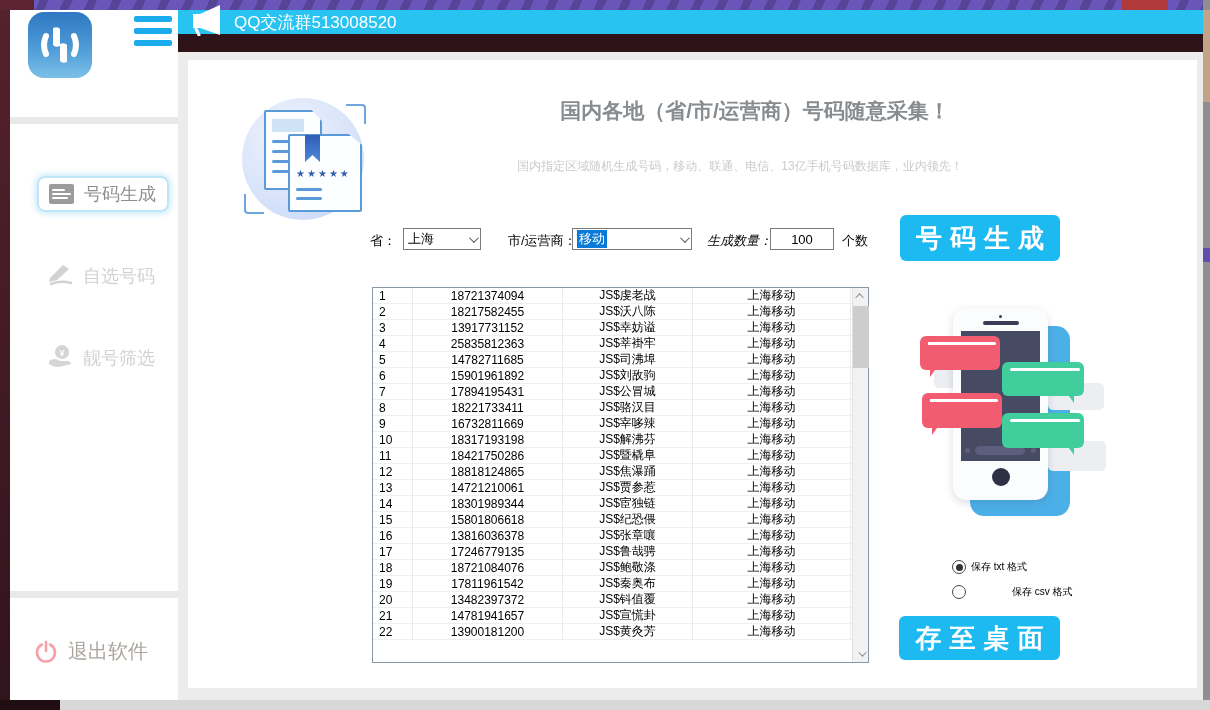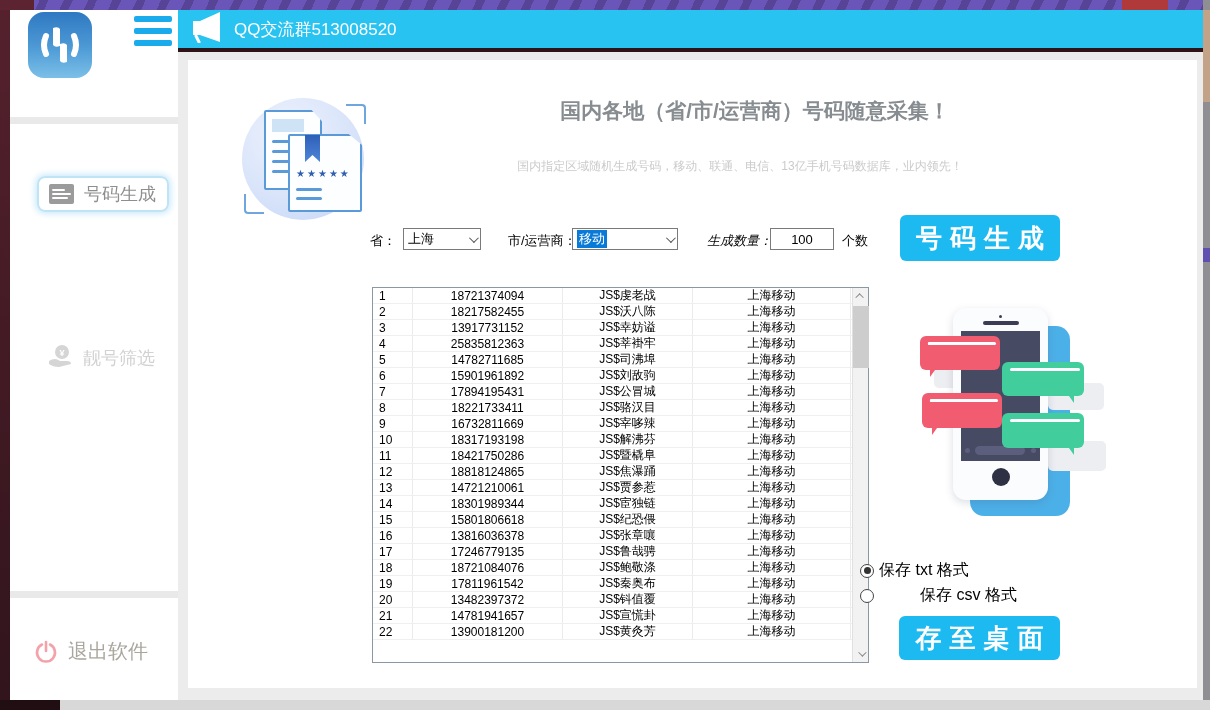--- a/index.html
+++ b/index.html
@@ -15,21 +15,21 @@
   .desk-right { left:1203px; top:0; width:7px; height:710px; background:#8f8f93; }
   .desk-right-tan { left:1203px; top:10px; width:7px; height:92px; background:#c2a387; }
   .desk-right-purple { left:1203px; top:248px; width:7px; height:14px; background:#5e4fb0; }
   .desk-bottom { left:0; top:700px; width:1210px; height:10px; background:#d8d8d8; }
   .desk-bottom-left { left:0; top:700px; width:60px; height:10px; background:#200e13; }
   .desk-left { left:0; top:10px; width:10px; height:690px;
     background:linear-gradient(180deg,#54212d,#31141c); }
 
   
   .sidebar { left:10px; top:10px; width:168px; height:690px; background:#ffffff; }
-  .topbar { left:178px; top:10px; width:1025px; height:38px; background:#29c3f2;
+  .topbar { left:178px; top:10px; width:1025px; height:24px; background:#29c3f2;
     display:flex; align-items:center; }
   .main-bg { left:178px; top:52px; width:1025px; height:648px; background:#ececec; }
   .panel { left:188px; top:60px; width:1009px; height:628px; background:#ffffff; }
 
   
   .logo { left:28px; top:12px; width:64px; height:66px; border-radius:16px;
     background:linear-gradient(180deg,#2f78c2 0%,#4e9bd6 55%,#7cc0e8 100%); }
   .hamburger { left:134px; top:16px; width:38px; height:30px; display:flex;
     flex-direction:column; justify-content:space-between; cursor:pointer; }
   .hamburger div { height:6px; border-radius:2px; background:#1aabec; }
@@ -105,21 +105,21 @@
   .vs-down { bottom:0; } .vs-down .vs-chev { transform:rotate(45deg) translateY(-2px); }
   .vs-thumb { position:absolute; left:0; top:18px; width:16px; height:62px; background:#cdcdcd; cursor:grab; }
 
   
   .cyan-btn { background:#1db9f1; color:#fff; font-weight:bold; font-size:26px;
     letter-spacing:8px; text-indent:8px; display:flex; align-items:center; justify-content:center;
     border-radius:6px; cursor:pointer; }
   .btn-generate { left:900px; top:215px; width:160px; height:46px; }
   .btn-save { left:899px; top:616px; width:161px; height:44px; }
 
-  .radio-row { left:860px; display:flex; align-items:center; gap:5px; font-size:16px;
+  .radio-row { left:952px; display:flex; align-items:center; gap:5px; font-size:10px;
     color:#000; cursor:pointer; }
   .radio { width:14px; height:14px; border:1px solid #444; border-radius:50%; background:#fff;
     display:flex; align-items:center; justify-content:center; }
   .radio .dot { width:7px; height:7px; border-radius:50%; background:#333; display:none; }
   .radio.checked .dot { display:block; }
 
   
   .phone-wrap { left:898px; top:298px; width:212px; height:228px; }
   .phone-wrap * { position:absolute; }
   .ph-blue { left:72px; top:28px; width:100px; height:190px; border-radius:14px; background:#4cb0e8; }
@@ -194,20 +194,29 @@
 
   <div class="abs menu-item active" style="top:166px;">
     <span class="mi-doc">
       <i class="l1"></i>
         <i class="l2"></i>
         <i class="l3"></i>
     </span>
     <span>号码生成</span>
   </div>
 
+  <div class="abs menu-item" style="top:248px;">
+    <span>
+      <svg width="26" height="24" viewBox="0 0 26 24">
+        <path d="M3 16 L16 3 L22 7 L10 18 L2 20 Z" fill="#d2d2d2"></path>
+        <path d="M4 22 Q13 18 24 21" stroke="#d2d2d2" stroke-width="2.5" fill="none" stroke-linecap="round"></path>
+      </svg>
+    </span>
+    <span>自选号码</span>
+  </div>
 
   <div class="abs menu-item" style="top:330px;">
     <span>
       <svg width="26" height="24" viewBox="0 0 26 24">
         <circle cx="15" cy="8" r="7" fill="#d5d5d5"></circle>
         <text x="15" y="11.5" font-size="9" fill="#ffffff" text-anchor="middle" font-weight="bold">¥</text>
         <path d="M2 17 Q8 13 13 17 L20 17 Q24 17 24 20 L12 23 Q6 23 2 20 Z" fill="#d5d5d5"></path>
       </svg>
     </span>
     <span>靓号筛选</span>
@@ -261,21 +270,21 @@
 <div class="abs title">国内各地（省/市/运营商）号码随意采集！</div>
 <div class="abs subtitle">国内指定区域随机生成号码，移动、联通、电信、13亿手机号码数据库，业内领先！</div>
 
 <span class="abs ctl-label" style="left:370px;">省：</span>
 <div class="abs win-select" style="left:403px;width:78px;">
   <span>上海</span>
   <span class="chev"></span>
 </div>
 
 <span class="abs ctl-label" style="left:508px;">市/运营商：</span>
-<div class="abs win-select" style="left:572px;width:106px;">
+<div class="abs win-select" style="left:572px;width:120px;">
   <span class="sel-hl">移动</span>
   <span class="chev"></span>
 </div>
 
 <span class="abs ctl-label" style="left:707px;font-style:italic;">生成数量：</span>
 <input class="abs win-input" style="left: 770px; width: 64px;" value="100">
 <span class="abs ctl-label" style="left:842px;">个数</span>
 
 <div class="abs tbl">
   <div>

